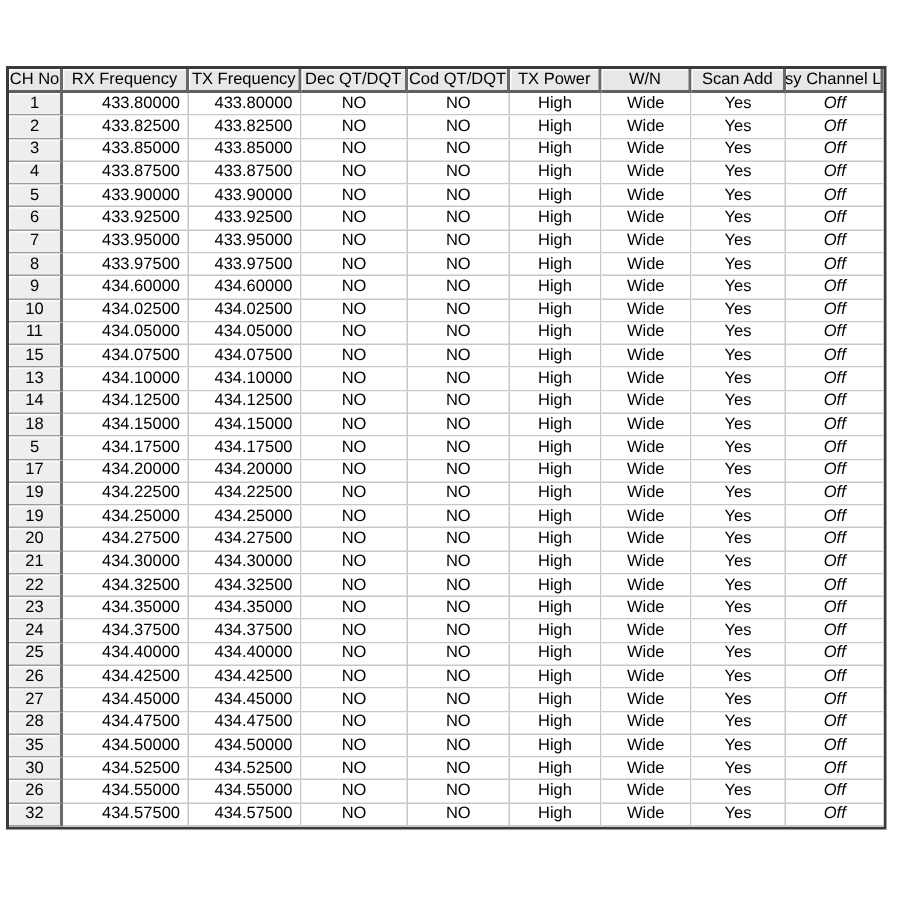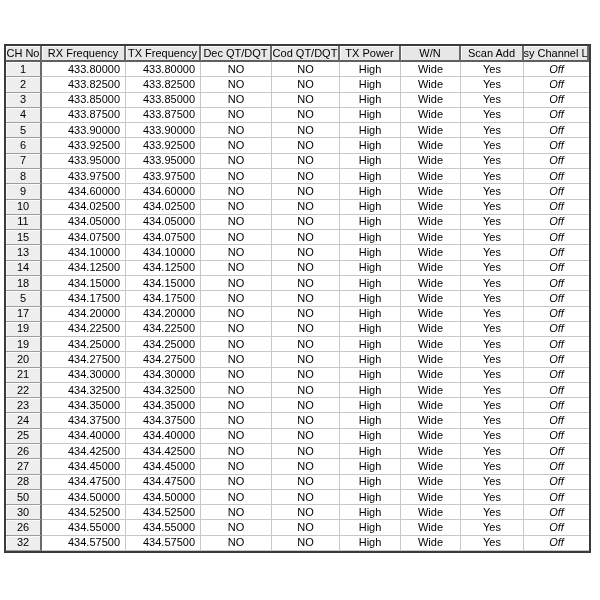--- a/index.html
+++ b/index.html
@@ -318,21 +318,21 @@
     <div class="cell dcell last">Off</div>
     <div class="cell rowhead">28</div>
     <div class="cell dcell right">434.47500</div>
     <div class="cell dcell right">434.47500</div>
     <div class="cell dcell">NO</div>
     <div class="cell dcell">NO</div>
     <div class="cell dcell">High</div>
     <div class="cell dcell">Wide</div>
     <div class="cell dcell">Yes</div>
     <div class="cell dcell last">Off</div>
-    <div class="cell rowhead">50</div>
+    <div class="cell rowhead">35</div>
     <div class="cell dcell right">434.50000</div>
     <div class="cell dcell right">434.50000</div>
     <div class="cell dcell">NO</div>
     <div class="cell dcell">NO</div>
     <div class="cell dcell">High</div>
     <div class="cell dcell">Wide</div>
     <div class="cell dcell">Yes</div>
     <div class="cell dcell last">Off</div>
     <div class="cell rowhead">30</div>
     <div class="cell dcell right">434.52500</div>

